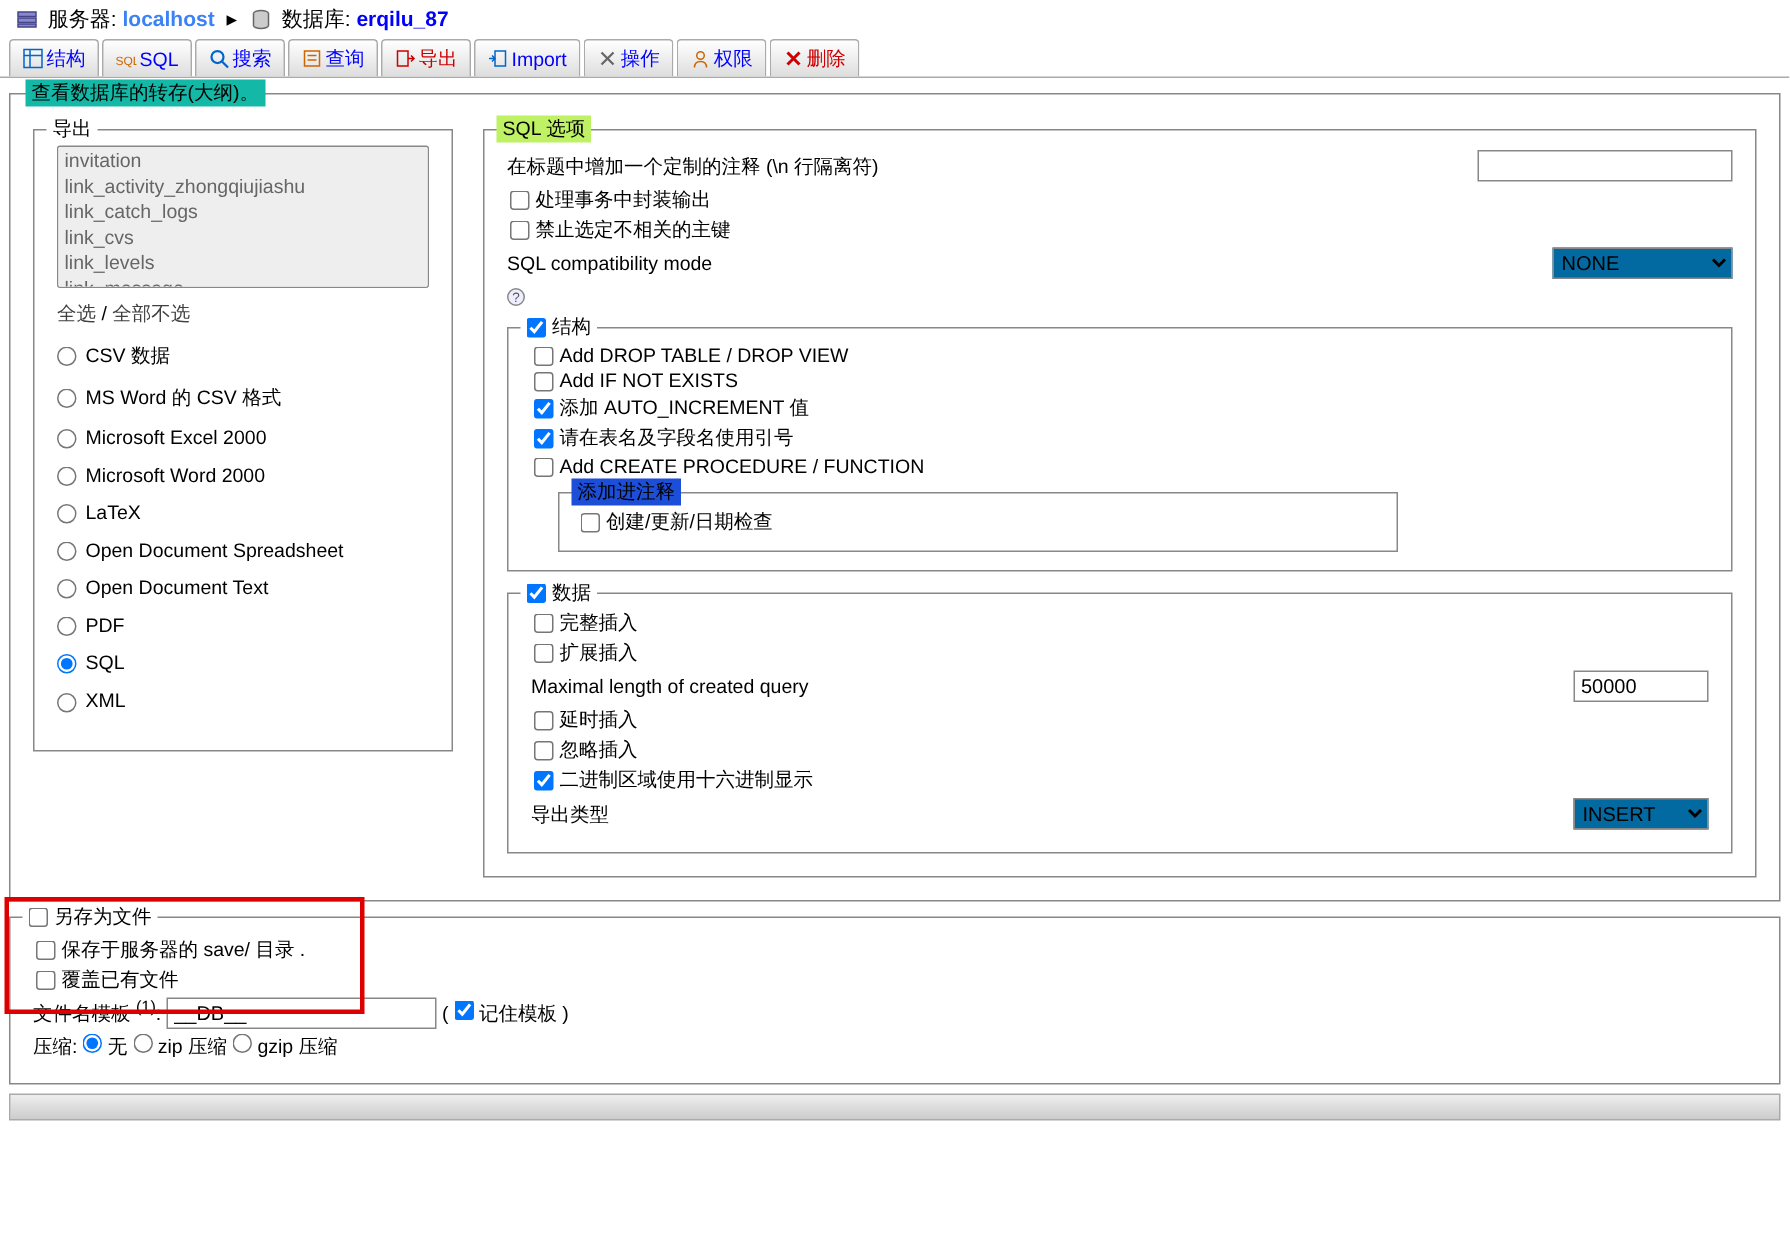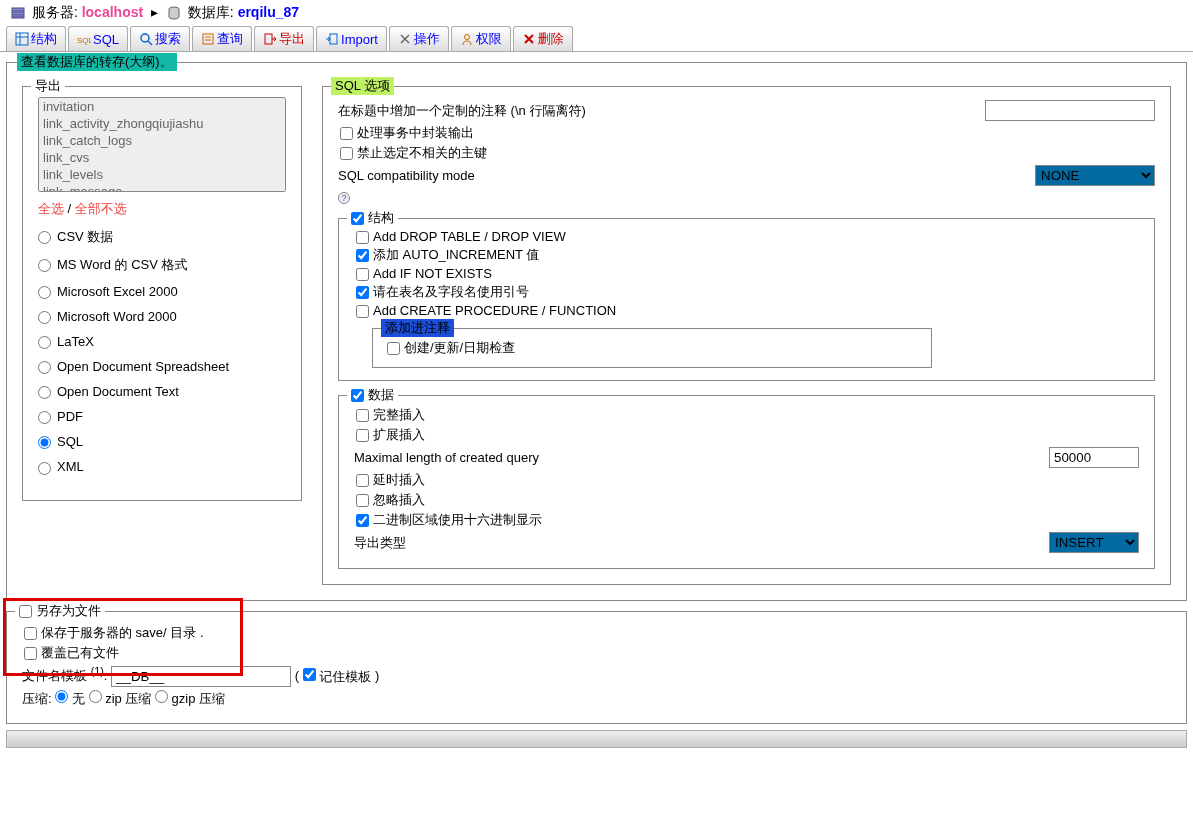--- a/index.html
+++ b/index.html
@@ -1,40 +1,40 @@
 <!DOCTYPE html>
 <html><head>
 <meta charset="utf-8">
 <style>
 * { box-sizing: border-box; margin: 0; padding: 0; }
 body { font-family: sans-serif; font-size: 13px; color: #000; background: #fff; }
 a { color: #0000ff; text-decoration: none; }
 
 .breadcrumb { padding: 4px 10px; font-size: 14px; }
 .breadcrumb .icon { display: inline-block; width: 16px; height: 16px; vertical-align: middle; margin-right: 2px; }
-.breadcrumb .server-link { color: #ec4899; font-weight: bold; }
+.breadcrumb .server-link { color: #3b82f6; font-weight: bold; }
 .breadcrumb .db-link { color: #0000ff; font-weight: bold; }
 .breadcrumb .sep { margin: 0 4px; }
 
 .tabs { border-bottom: 1px solid #aaa; padding: 0 6px; display: flex; }
 .tab { display: inline-flex; align-items: center; gap: 2px; padding: 3px 8px; border: 1px solid #aaa; border-bottom: none; background: linear-gradient(#fff, #ddd); margin-right: 2px; color: #0000ff; font-size: 13px; cursor: pointer; border-radius: 3px 3px 0 0; }
 .tab .ticon { width: 14px; height: 14px; }
 .tab.red { color: #cc0000; }
 
 .main-fieldset { margin: 10px 6px; border: 1px solid #888; padding: 10px; position: relative; }
 .main-fieldset > .legend { position: absolute; top: -10px; left: 10px; background: #14b8a6; padding: 0 4px; font-size: 13px; }
 
 .columns { display: flex; gap: 20px; align-items: flex-start; padding: 5px; }
 
 .export-box { border: 1px solid #888; padding: 10px 15px 15px; width: 280px; position: relative; margin-top: 8px; }
 .export-box .legend { position: absolute; top: -10px; left: 8px; background: #fff; padding: 0 4px; }
 .table-select { width: 100%; height: 95px; border: 1px solid #888; font-size: 13px; background: #eee; margin-bottom: 8px; }
 .table-select option { padding: 1px 4px; background: #eee; color: #666; }
 .select-links { margin-bottom: 10px; font-size: 13px; }
-.select-links a { color: #ef4444; font-family: Liberation Serif, serif; }
+.select-links a { color: #404040; font-family: Liberation Serif, serif; }
 .radio-list label { display: block; margin: 10px 0; font-size: 13px; cursor: pointer; }
 .radio-list input { margin-right: 6px; vertical-align: middle; }
 
 .right-col { flex: 1; display: flex; flex-direction: column; gap: 15px; }
 
 .sql-opts { border: 1px solid #888; padding: 10px 15px 15px; position: relative; margin-top: 8px; }
 .sql-opts > .legend { position: absolute; top: -10px; left: 8px; background: #bef264; padding: 0 4px; }
 
 .row { display: flex; align-items: center; margin: 3px 0; font-size: 13px; }
 .row label { flex: 0 0 auto; }
@@ -215,22 +215,22 @@
         </div>
         <span class="help-icon">?</span>
 
         
         <div class="sub-fieldset">
           <span class="legend">
               <input type="checkbox" checked="" style="">
               <span>结构</span>
             </span>
           <label class="chk-row"><input type="checkbox" style=""><span>Add DROP TABLE / DROP VIEW</span></label>
+          <label class="chk-row"><input type="checkbox" style=""><span>Add IF NOT EXISTS</span></label>
           <label class="chk-row"><input type="checkbox" checked="" style=""><span>添加 AUTO_INCREMENT 值</span></label>
-          <label class="chk-row"><input type="checkbox" style=""><span>Add IF NOT EXISTS</span></label>
           <label class="chk-row"><input type="checkbox" checked="" style=""><span>请在表名及字段名使用引号</span></label>
           <label class="chk-row"><input type="checkbox" style=""><span>Add CREATE PROCEDURE / FUNCTION</span></label>
 
           <div class="inner-fs">
             <span class="legend">添加进注释</span>
             <label class="chk-row"><input type="checkbox" style=""><span>创建/更新/日期检查</span></label>
           </div>
         </div>
 
         

